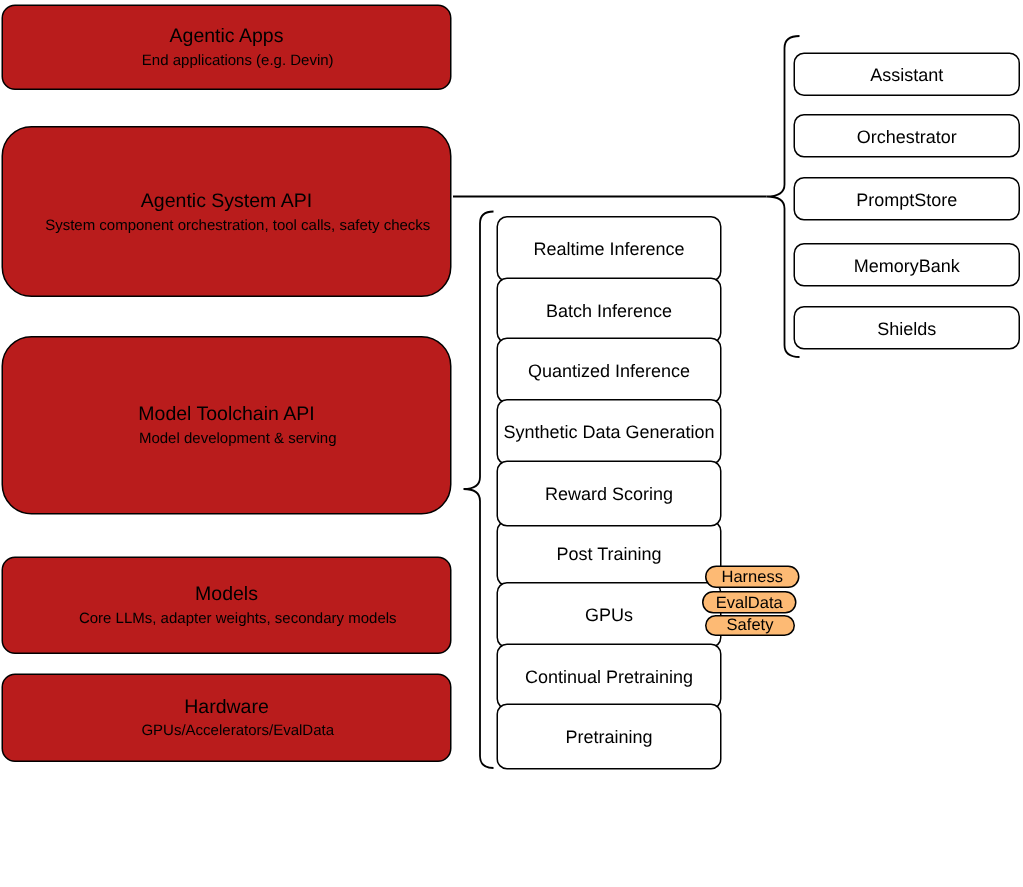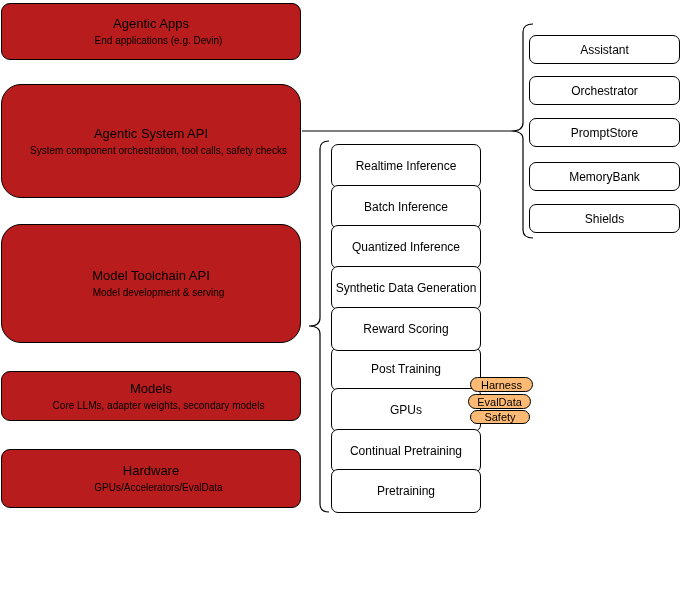--- a/index.html
+++ b/index.html
@@ -119,21 +119,21 @@
   <div class="stack-box" style="top:84px;height:114px;border-radius:20px">
     <div class="box-title">Agentic System API</div>
     <div class="box-subtitle">System component orchestration, tool calls, safety checks</div>
   </div>
 
   <div class="stack-box" style="top:224px;height:119px;border-radius:20px">
     <div class="box-title">Model Toolchain API</div>
     <div class="box-subtitle">Model development &amp; serving</div>
   </div>
 
-  <div class="stack-box" style="top:371px;height:50px;border-radius:9px">
+  <div class="stack-box" style="top:371px;height:65px;border-radius:9px">
     <div class="box-title">Models</div>
     <div class="box-subtitle">Core LLMs, adapter weights, secondary models</div>
   </div>
 
   <div class="stack-box" style="top:449px;height:59px;border-radius:9px">
     <div class="box-title">Hardware</div>
     <div class="box-subtitle">GPUs/Accelerators/EvalData</div>
   </div>
 
 

